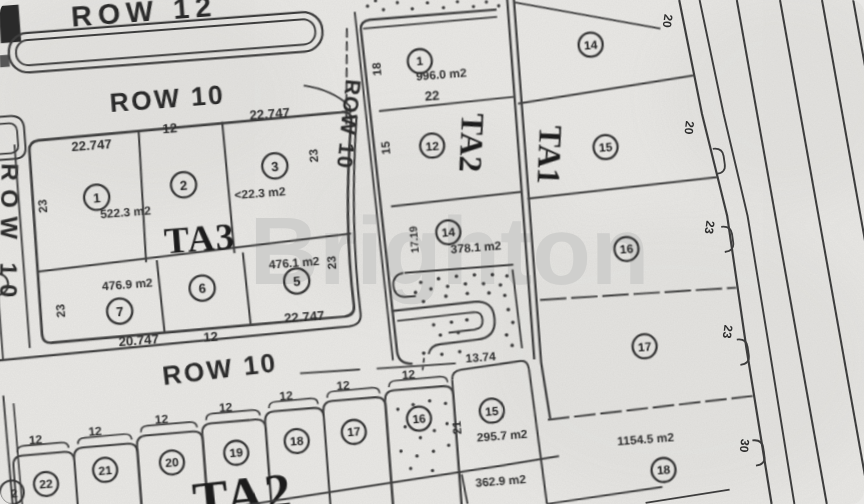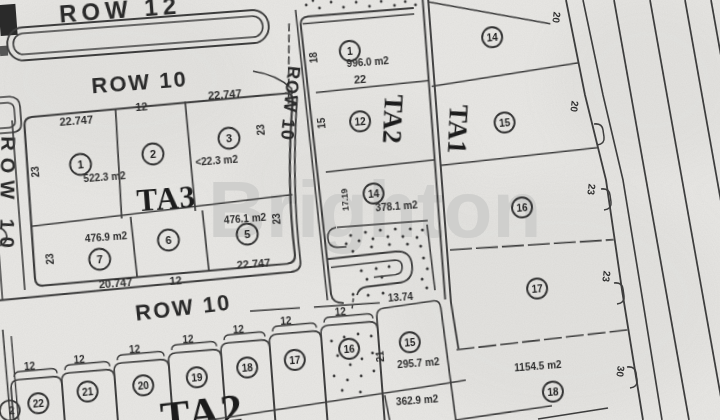--- a/index.html
+++ b/index.html
@@ -1,14 +1,14 @@
 <!DOCTYPE html>
 <html><head><meta charset="utf-8"><style>
 html,body{margin:0;padding:0;background:#e9e8e6;}
-#page{position:relative;width:720px;height:420px;overflow:hidden;background:#e8e7e4;}
+#page{position:relative;width:720px;height:420px;overflow:hidden;background:#e8e7e4;border-radius:11px;}
 </style></head><body>
 <div id="page">
 <svg width="720" height="420" viewBox="0 0 720 420" xmlns="http://www.w3.org/2000/svg">
 <defs>
 <filter id="soft" x="-5%" y="-5%" width="110%" height="110%">
   <feGaussianBlur stdDeviation="0.62"></feGaussianBlur>
 </filter>
 <filter id="blobs" x="-50%" y="-50%" width="200%" height="200%">
   <feGaussianBlur stdDeviation="18"></feGaussianBlur>
 </filter>

